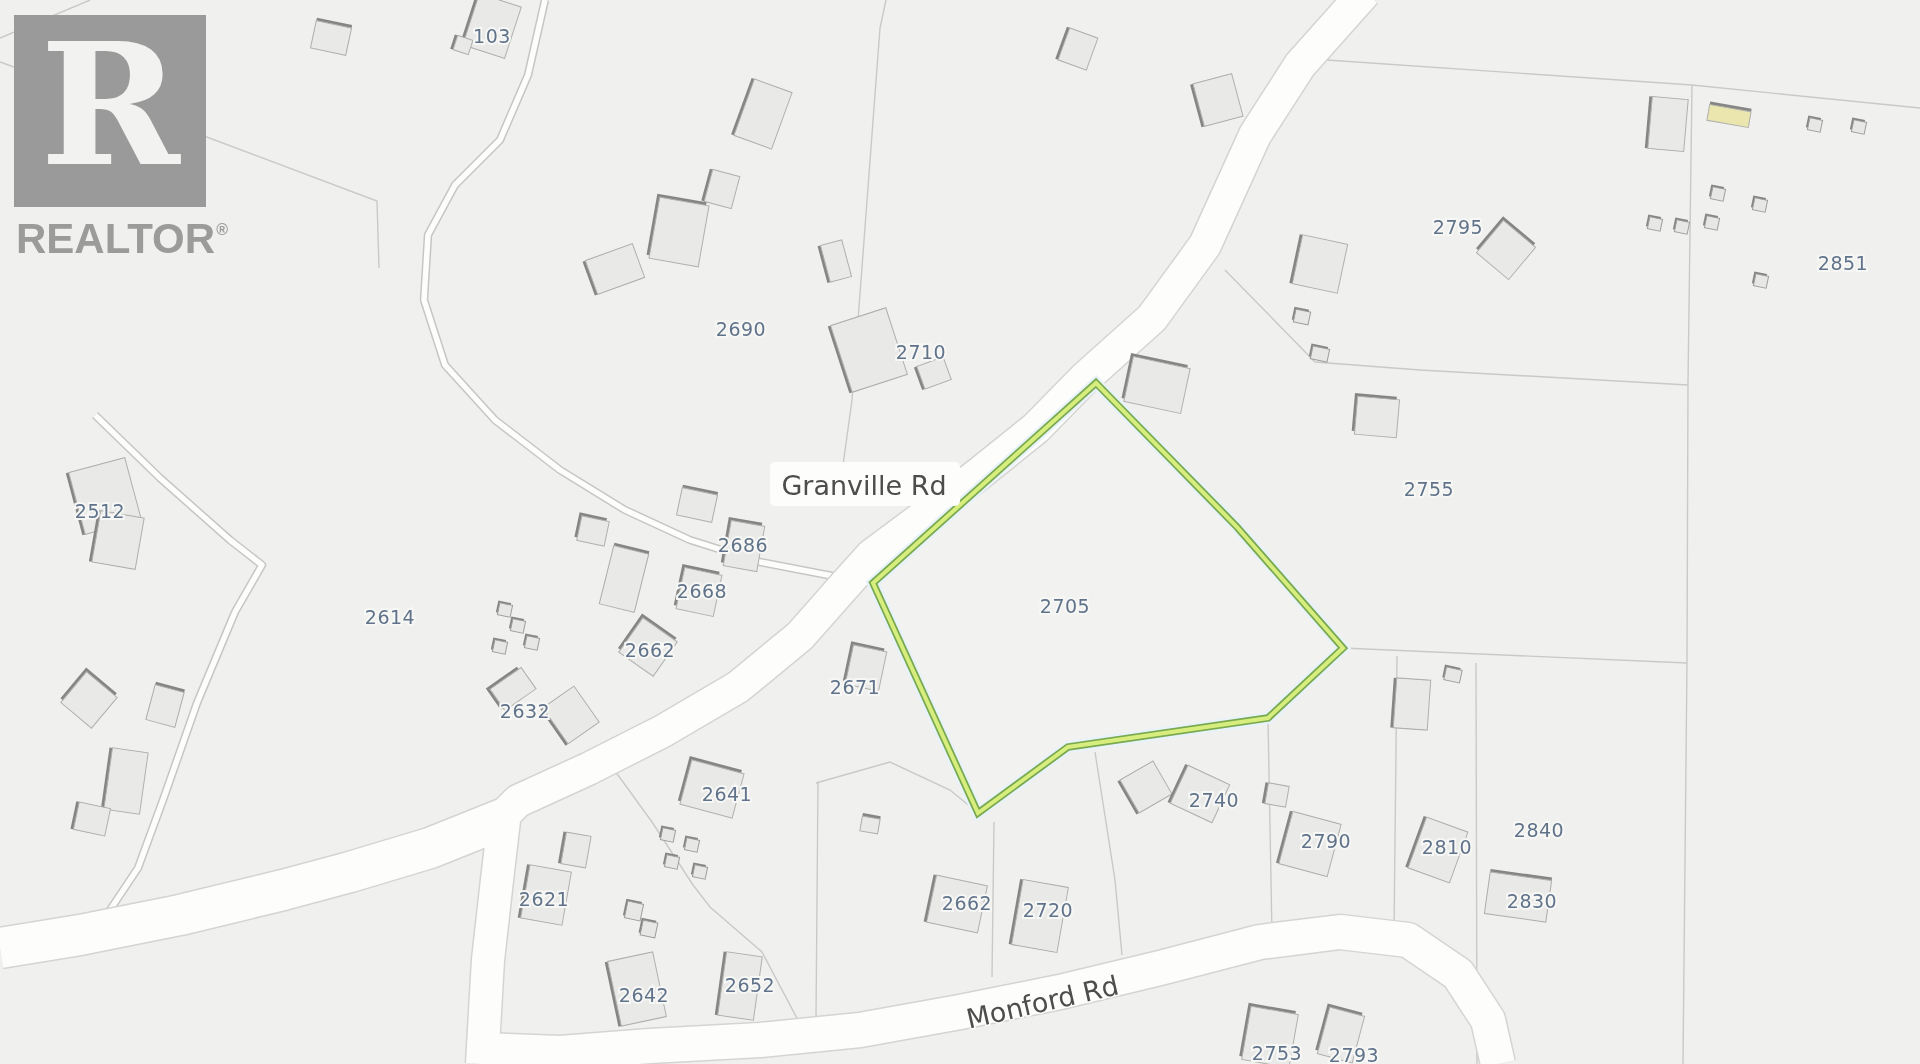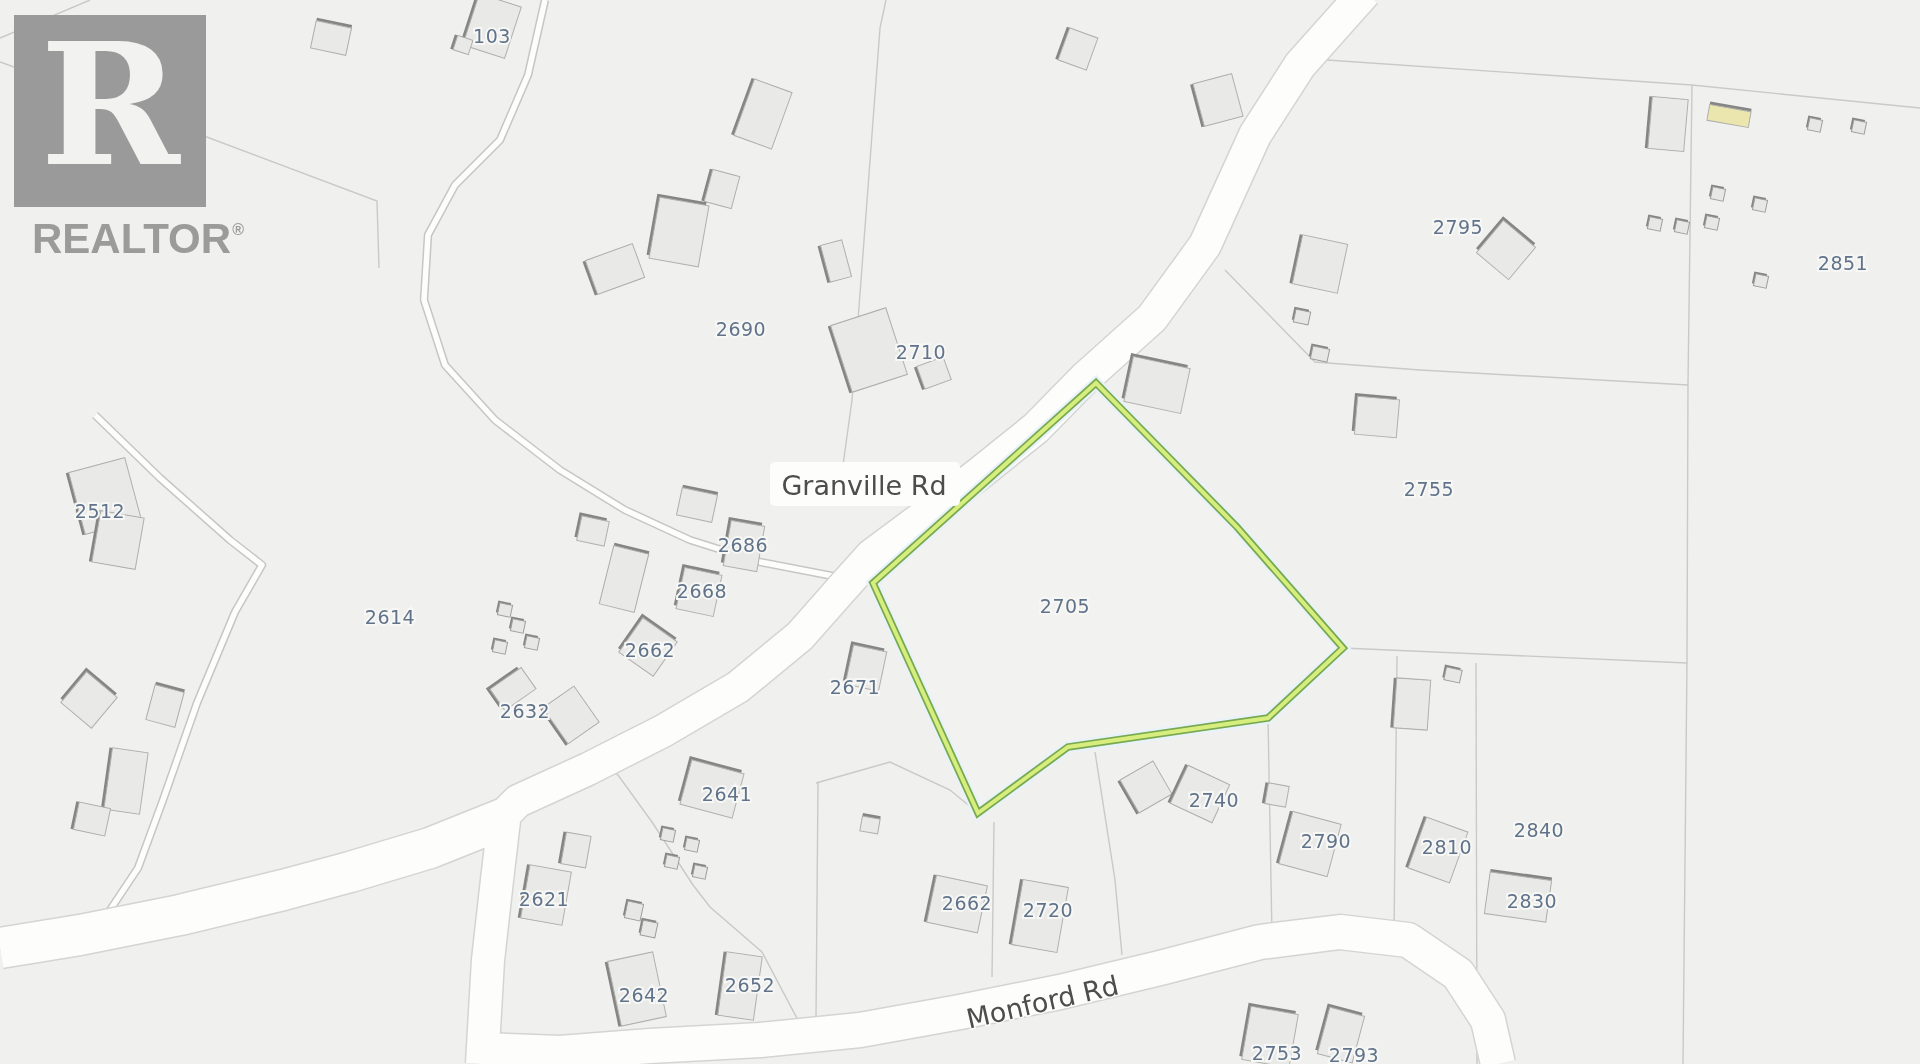--- a/index.html
+++ b/index.html
@@ -4,21 +4,21 @@
 <style>
   html,body{margin:0;padding:0;background:#e8e8e6;}
   .stage{position:relative;width:1920px;height:1064px;overflow:hidden;background:#f0f0ee;
          font-family:"DejaVu Sans","Liberation Sans",sans-serif;}
   svg#map{position:absolute;left:0;top:0;}
   
   .logo{position:absolute;left:14px;top:15px;width:200px;}
   .logo-box{width:192px;height:192px;background:#9a9a9a;display:flex;align-items:center;justify-content:center;}
   .logo-r{font-family:"DejaVu Serif","Liberation Serif",serif;font-weight:bold;color:#f2f2f0;
           font-size:168px;line-height:160px;transform:translateY(-6px);}
-  .logo-text{margin-top:2px;margin-left:18px;color:#9b9b99;font-family:"Liberation Sans",sans-serif;
+  .logo-text{margin-top:2px;margin-left:2px;color:#9b9b99;font-family:"Liberation Sans",sans-serif;
              font-weight:bold;font-size:42px;letter-spacing:0px;line-height:42px;white-space:nowrap;text-align:right;}
   .logo-text sup{font-size:16px;vertical-align:18px;margin-left:1px;}
 </style>
 </head>
 <body>
 
 <div class="stage">
   <svg id="map" width="1920" height="1064" viewBox="0 0 1920 1064">
       <rect x="0" y="0" width="1920" height="1064" fill="#f0f0ee"></rect>
       <path d="M90,0 L0,38" fill="none" stroke="#c9c9c7" stroke-width="1.4"></path>

